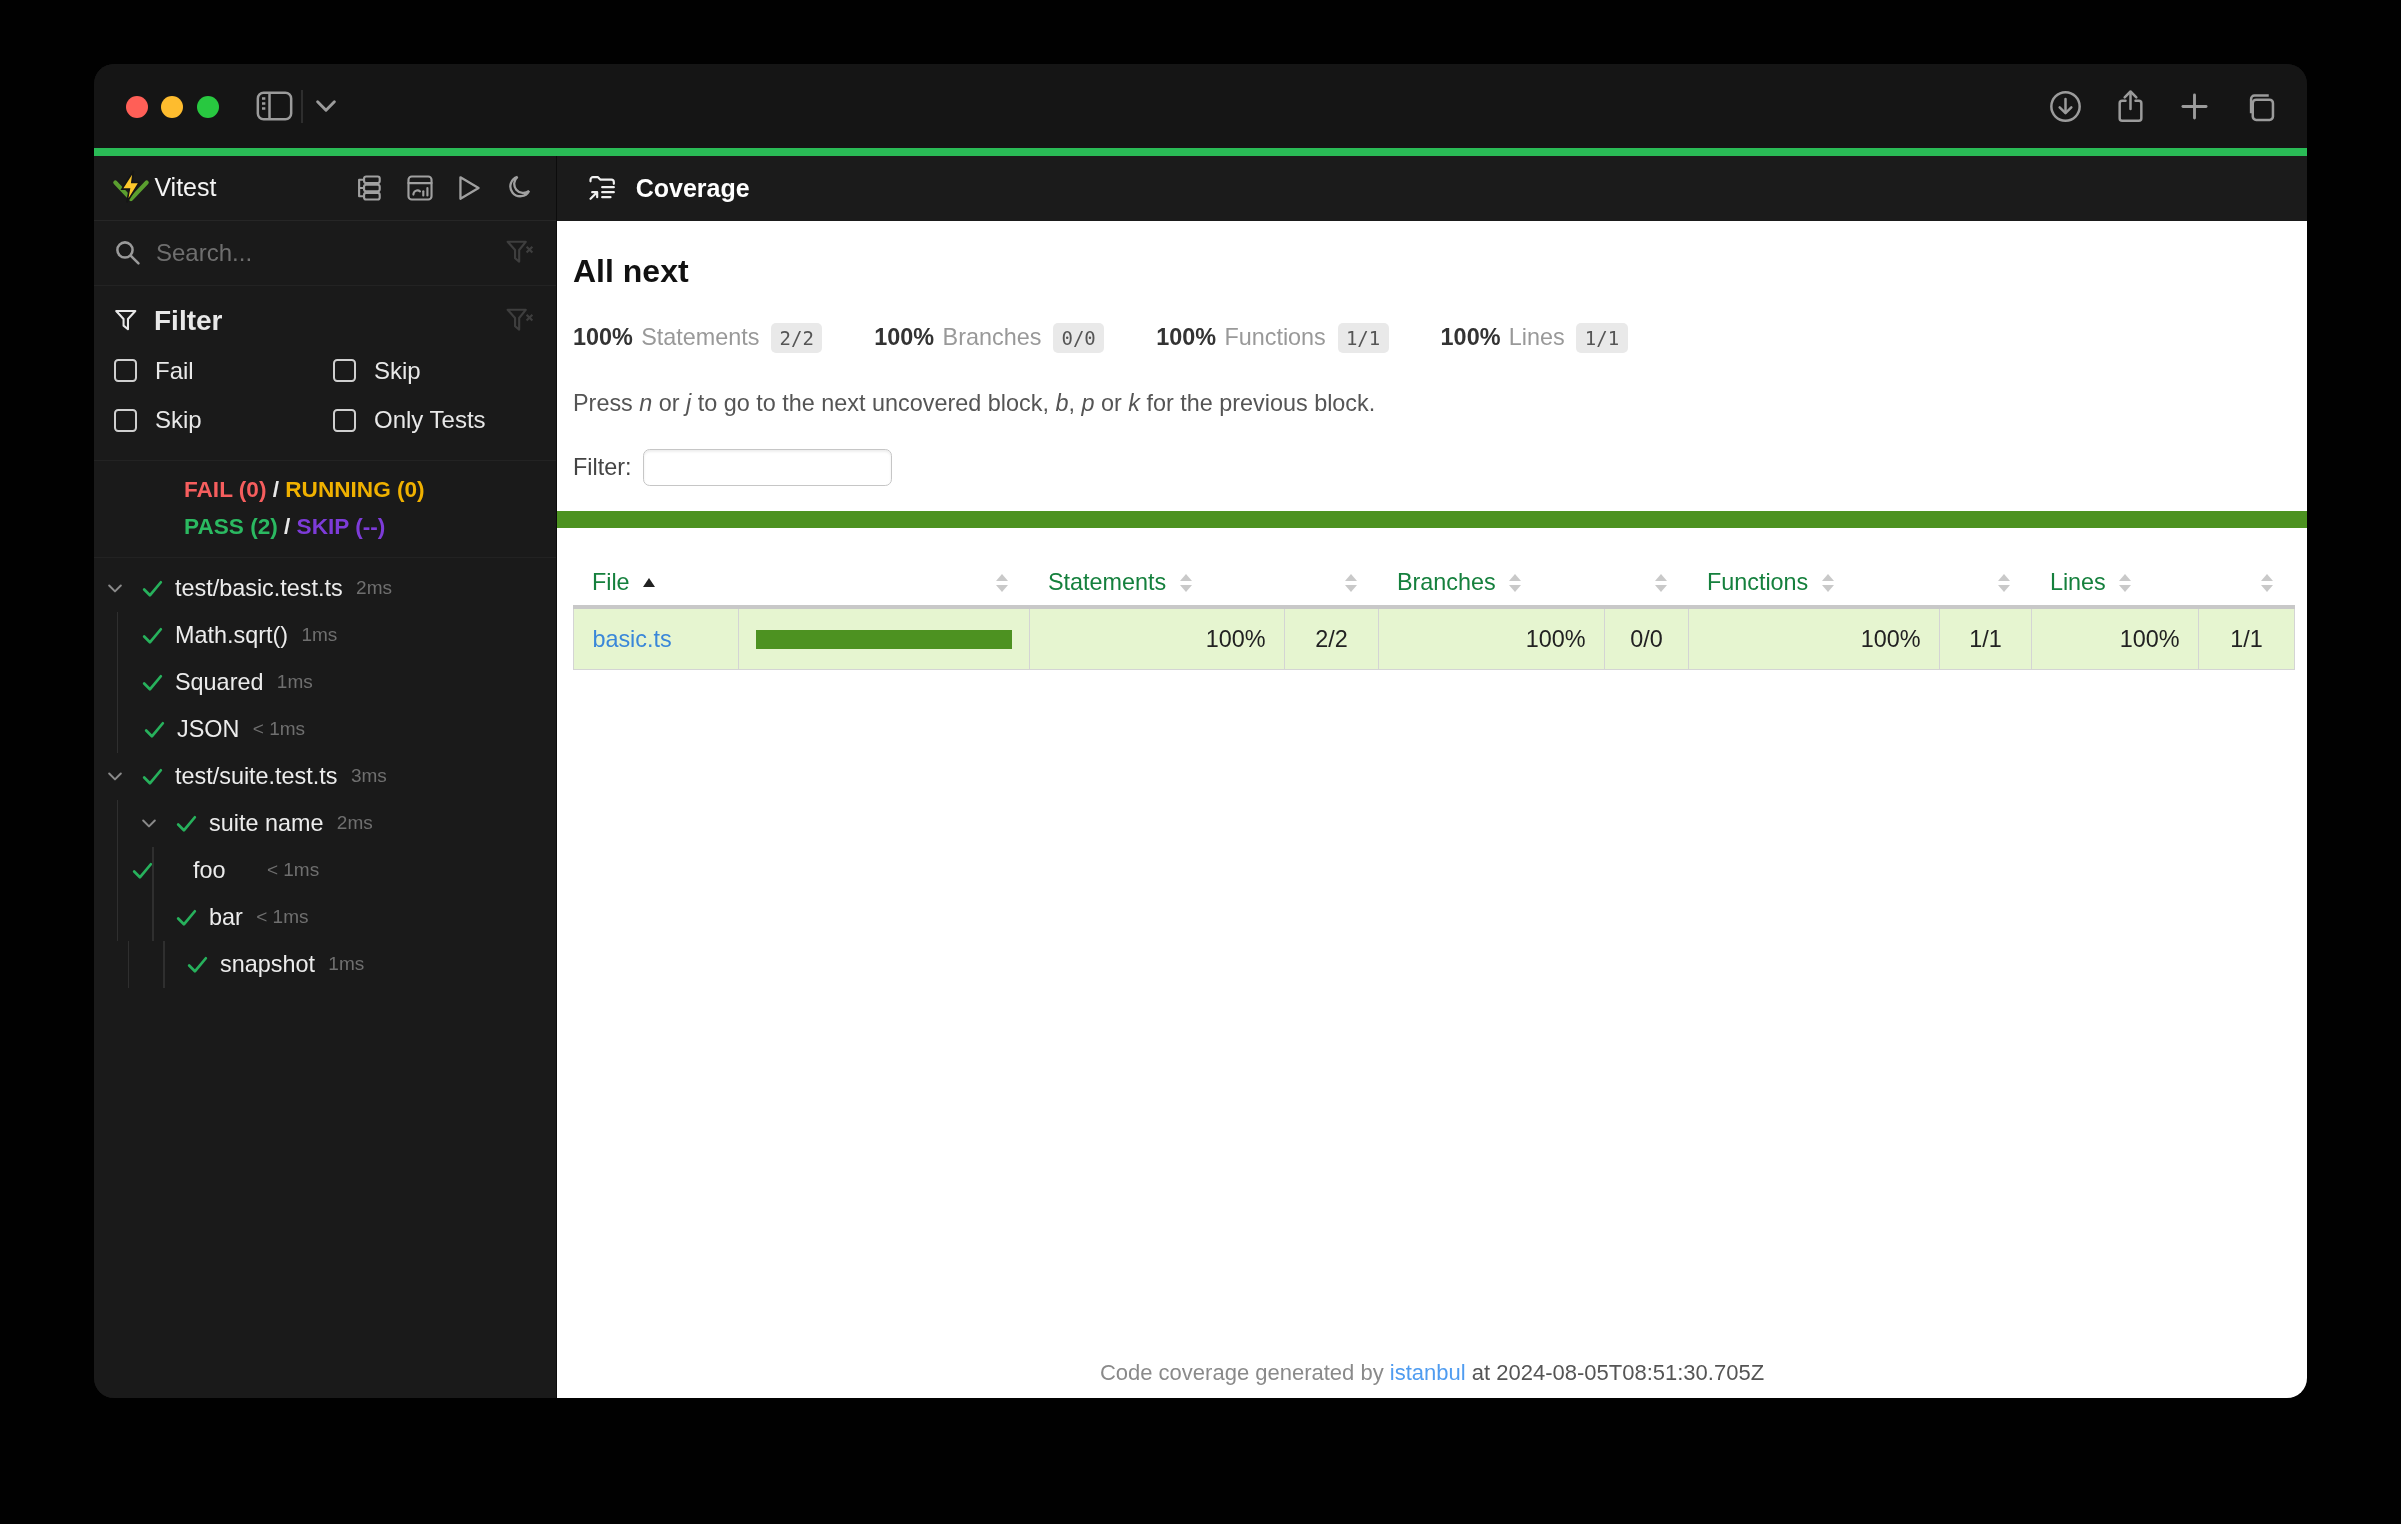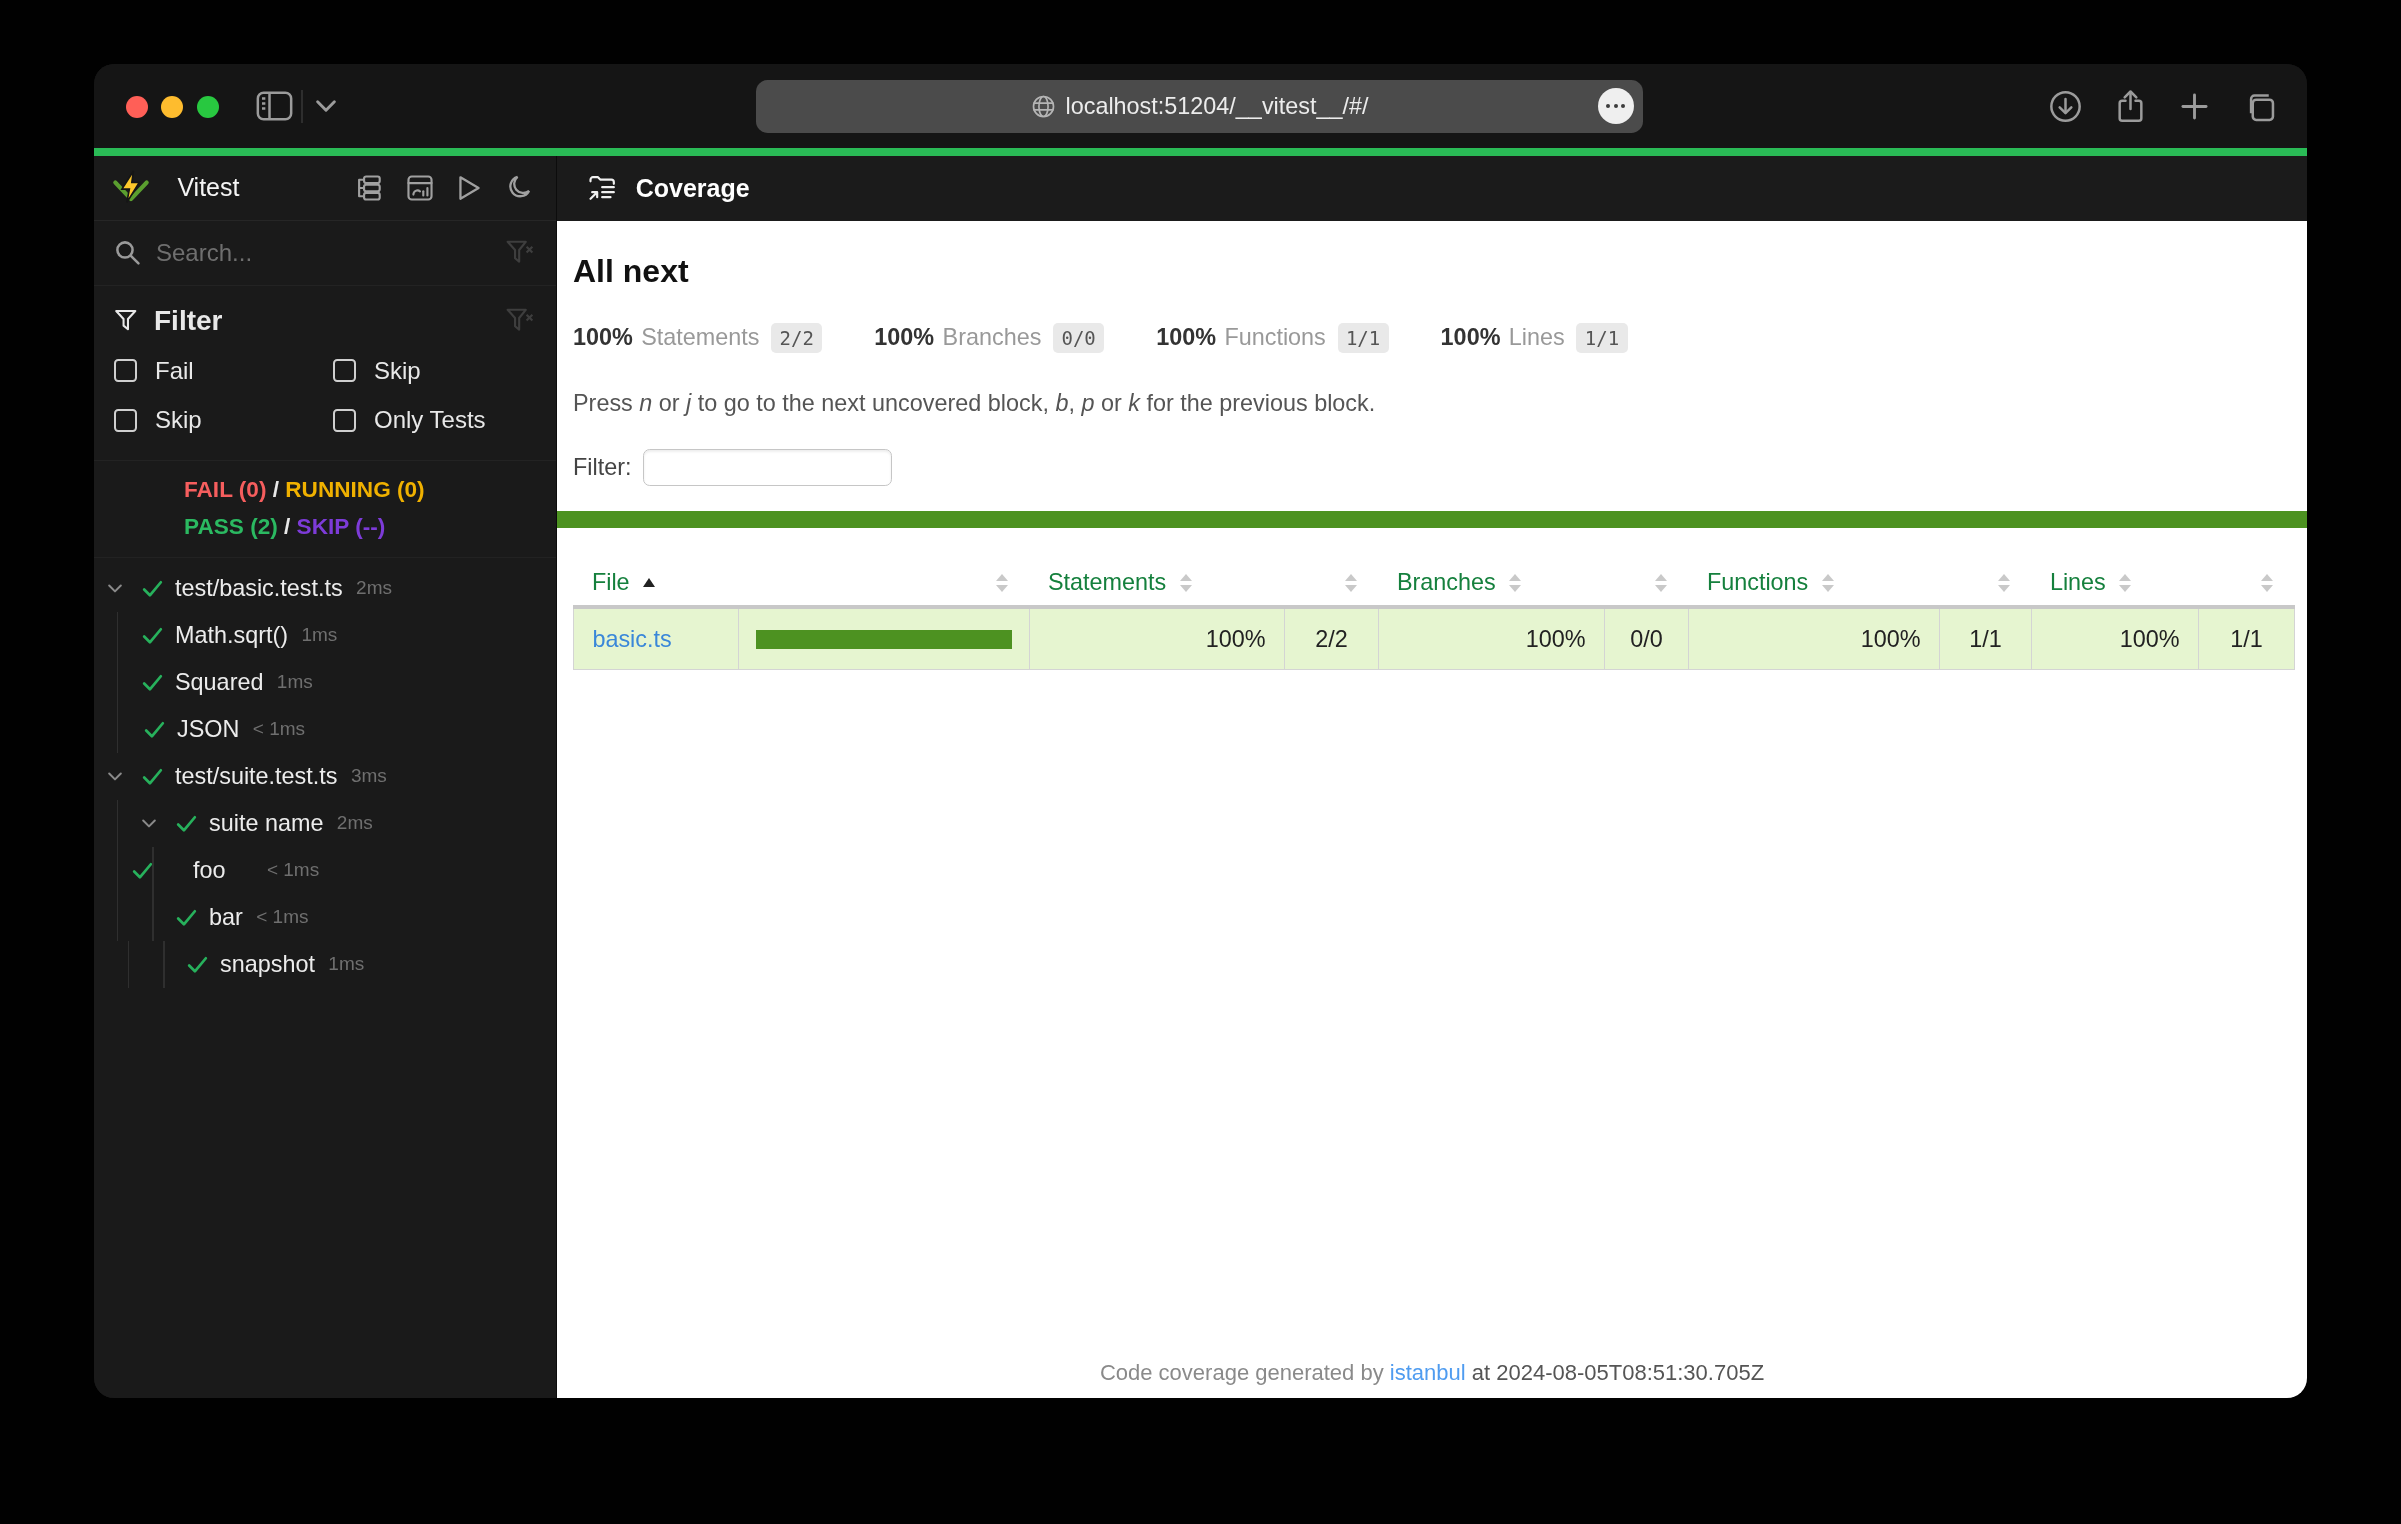--- a/index.html
+++ b/index.html
@@ -28,21 +28,21 @@
   .tb-right { position: absolute; right: 29px; top: 0; height: 84px; display: flex; align-items: center; gap: 30px; color: #9b9b9b; }
   .accent-line { height: 7.5px; flex: 0 0 auto; }
 
   
   .main { flex: 1; display: flex; min-height: 0; }
 
   
   .sidebar { width: 463px; flex: 0 0 auto; background: #1a1a1a; color: #dadada; border-right: 1.7px solid #0c0c0c;
              display: flex; flex-direction: column; }
   .sb-header { height: 65px; display: flex; align-items: center; padding: 0 22px 0 18.4px; border-bottom: 1.7px solid #262626; }
-  .sb-title { font-size: 25px; color: #f5f5f5; margin-left: 27px; font-weight: 500; }
+  .sb-title { font-size: 25px; color: #f5f5f5; margin-left: 4px; font-weight: 500; }
   .sb-header-icons { margin-left: auto; display: flex; gap: 22.6px; color: #a0a0a0; align-items: center; }
   .sb-search { height: 65px; display: flex; align-items: center; padding: 0 22px 0 20px; border-bottom: 1.7px solid #232323; }
   .sb-search .mag { color: #9a9a9a; display: flex; }
   .sb-search input { flex: 1; background: transparent; border: none; outline: none; color: #e5e5e5;
                      font-size: 24px; margin-left: 15px; font-family: "Liberation Sans", sans-serif; }
   .sb-search input::placeholder { color: #6f6f6f; }
   .dim-icon { color: #3e3e3e; display: flex; }
   .sb-filter { padding: 16.7px 22px 18.4px 20px; border-bottom: 1.7px solid #232323; }
   .filter-title-row { display: flex; align-items: center; height: 37px; color: #e8e8e8; }
   .filter-title-row .label { font-size: 28px; font-weight: 700; margin-left: 15px; }
@@ -129,38 +129,20 @@
           <line x1="7" y1="21" x2="11" y2="21"></line>
       </svg>
     </span>
     <span class="tb-divider"></span>
     <span class="tb-icon" style="left:221px">
       <svg width="22" height="13.4" viewBox="0 0 26 16" fill="none" stroke="currentColor" stroke-width="3.5" stroke-linecap="round" stroke-linejoin="round">
         <path d="M3 3 L13 13 L23 3"></path>
       </svg>
     </span>
 
-    <div class="urlbar">
-      <span class="globe">
-        <svg width="25" height="25" viewBox="0 0 30 30" fill="none" stroke="currentColor" stroke-width="2">
-          <circle cx="15" cy="15" r="12"></circle>
-            <ellipse cx="15" cy="15" rx="5.5" ry="12"></ellipse>
-          <line x1="3" y1="11" x2="27" y2="11"></line>
-            <line x1="3" y1="19" x2="27" y2="19"></line>
-        </svg>
-      </span>
-      <span class="url-text">localhost:51204/__vitest__/#/</span>
-      <span class="ellipsis-btn">
-        <span class="dots">
-            <i></i>
-            <i></i>
-            <i></i>
-          </span>
-      </span>
-    </div>
 
     <div class="tb-right">
       <span>
         <svg width="35" height="35" viewBox="0 0 42 42" fill="none" stroke="currentColor" stroke-width="3" stroke-linecap="round" stroke-linejoin="round">
           <circle cx="21" cy="21" r="17"></circle>
             <line x1="21" y1="12" x2="21" y2="28"></line>
             <path d="M14 22 L21 29 L28 22"></path>
         </svg>
       </span>
       <span>

